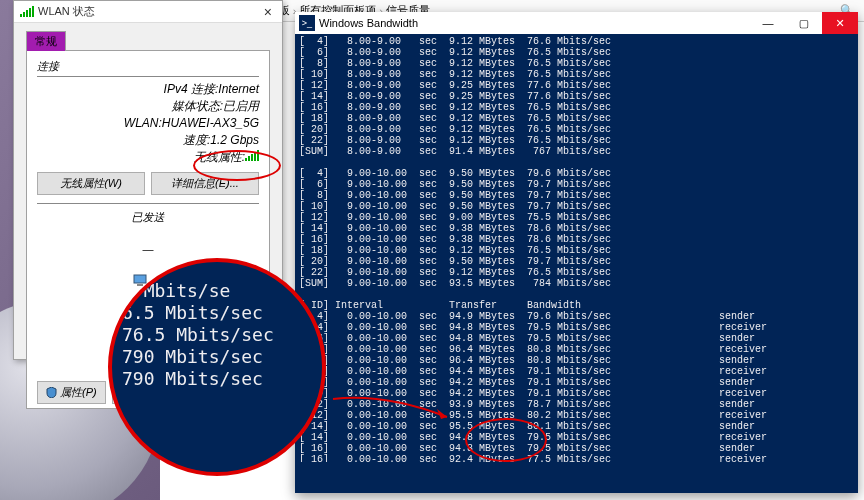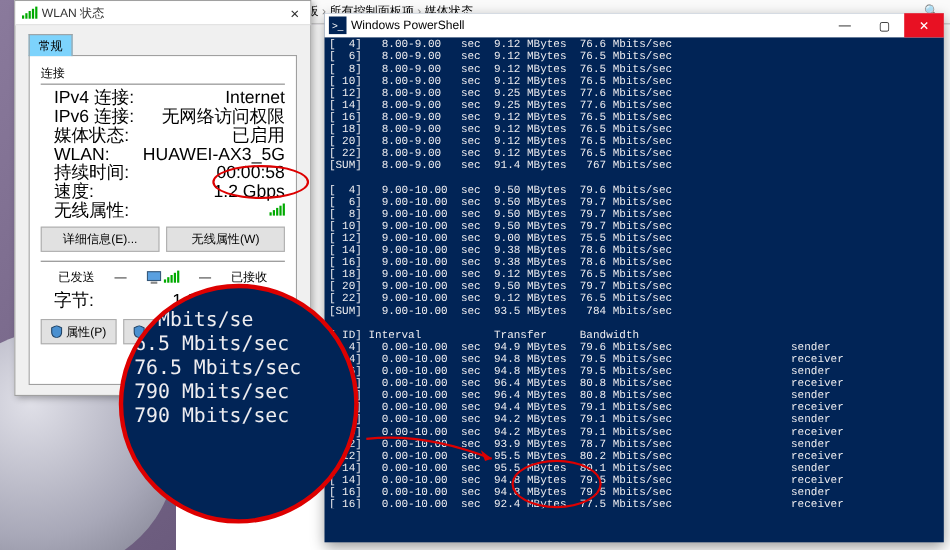--- a/index.html
+++ b/index.html
@@ -12,31 +12,31 @@
 .explorer-bar .nav-ico.disabled { color: #ccc; }
 .explorer-bar .chev { margin: 0 3px; color: #888; }
 .explorer-bar .search-ico { margin-left: auto; margin-right: 6px; color: #666; }
 .explorer-body { position: absolute; top: 22px; left: 160px; right: 0; height: 478px; background: #fff; }
 
 
 .wlan { position: absolute; left: 13px; top: 0; width: 270px; height: 360px; background: #f0f0f0; border: 1px solid #a0a0a0; box-shadow: 2px 2px 6px rgba(0,0,0,.3); }
 .wlan-title { height: 22px; background: #fff; display: flex; align-items: center; padding: 0 6px; font-size: 11px; color: #333; border-bottom: 1px solid #ddd; justify-content: flex-end; }
 .wlan-title .x { margin-left: auto; font-size: 14px; color: #333; cursor: pointer; padding: 0 4px; }
 .wlan-body { padding: 8px 12px; font-size: 11px; color: #000; }
-.tab-lbl { display: inline-block; background: #7dd3fc; border: 1px solid #a0a0a0; border-bottom: none; padding: 2px 8px; font-size: 11px; }
-.tab-pane { background: #fff; border: 1px solid #a0a0a0; margin-top: -1px; padding: 8px 10px 4px; min-height: 300px; }
+.tab-lbl { display: inline-block; background: #a21caf; border: 1px solid #a0a0a0; border-bottom: none; padding: 2px 8px; font-size: 11px; }
+.tab-pane { background: #fff; border: 1px solid #a0a0a0; margin-top: -1px; padding: 8px 10px 4px; min-height: 300px; font-style: italic; }
 .sect { margin-bottom: 8px; }
 .sect-h { font-size: 11px; margin-bottom: 2px; }
 .sect-rule { border-top: 1px solid #888; margin-bottom: 4px; }
-.row { display: flex; justify-content: space-between; font-size: 16px; line-height: 17px; }
+.row { display: flex; justify-content: flex-end; font-size: 12px; line-height: 17px; }
 .row .lab { padding-left: 12px; }
 .row .val { color: #000; }
 .wlan-btns { display: flex; gap: 6px; margin-top: 6px; }
 .wlan-btn { flex: 1; background: #e1e1e1; border: 1px solid #adadad; font-size: 11px; padding: 3px 0; cursor: pointer; text-align: center; }
-.activity { display: flex; align-items: center; justify-content: center; gap: 18px; margin: 6px 0; font-size: 11px; }
+.activity { display: flex; align-items: center; justify-content: center; gap: 18px; margin: 6px 0; font-size: 11px; flex-direction: column; }
 .activity .pcs { display: flex; align-items: center; gap: 2px; }
 .bot-btns { display: flex; gap: 6px; margin-top: 6px; }
 .bot-btn { background: #e1e1e1; border: 1px solid #adadad; font-size: 11px; padding: 3px 8px; cursor: pointer; display: flex; align-items: center; gap: 3px; justify-content: center; }
 
 
 .ps { position: absolute; top: 12px; left: 295px; width: 563px; height: 481px; background: #012456; box-shadow: 0 4px 12px rgba(0,0,0,.4); }
 .ps-title { height: 22px; background: #fff; display: flex; align-items: center; font-size: 11px; color: #000; }
 .ps-title .ico { width: 16px; height: 16px; margin: 0 4px; background: #012456; color: #fff; font-size: 9px; display: flex; align-items: center; justify-content: center; }
 .ps-title .sp { flex: 1; }
 .ps-title .wbtn { width: 36px; height: 22px; display: flex; align-items: center; justify-content: center; font-size: 11px; cursor: pointer; }
@@ -63,29 +63,29 @@
 <div class="explorer-bar">
   <span class="nav-ico disabled">◄</span>
   <span class="nav-ico disabled">►</span>
   <span class="nav-ico">↑</span>
   <span class="nav-ico">📁</span>
   <span class="chev">›</span>
   <span>控制面板</span>
   <span class="chev">›</span>
   <span>所有控制面板项</span>
   <span class="chev">›</span>
-  <span>媒体状态</span>
+  <span>信号质量</span>
   <span class="search-ico">🔍</span>
 </div>
 <div class="explorer-body"></div>
 
 <div class="ps">
   <div class="ps-title">
     <span class="ico">&gt;_</span>
-    <span>Windows PowerShell</span>
+    <span>Windows Bandwidth</span>
     <span class="sp"></span>
     <span class="wbtn">—</span>
     <span class="wbtn">▢</span>
     <span class="wbtn cls">✕</span>
   </div>
   <div class="ps-body" id="ps-body">[  4]   8.00-9.00   sec  9.12 MBytes  76.6 Mbits/sec
 [  6]   8.00-9.00   sec  9.12 MBytes  76.5 Mbits/sec
 [  8]   8.00-9.00   sec  9.12 MBytes  76.5 Mbits/sec
 [ 10]   8.00-9.00   sec  9.12 MBytes  76.5 Mbits/sec
 [ 12]   8.00-9.00   sec  9.25 MBytes  77.6 Mbits/sec
@@ -150,53 +150,45 @@
     <div class="tab-pane">
       <div class="sect">
         <div class="sect-h">连接</div>
         <div class="sect-rule"></div>
         <div id="conn-rows">
             <div class="row">
               <span class="lab">IPv4 连接:</span>
               <span class="val">Internet</span>
             </div>
             <div class="row">
-              <span class="lab">IPv6 连接:</span>
-              <span class="val">无网络访问权限</span>
-            </div>
-            <div class="row">
               <span class="lab">媒体状态:</span>
               <span class="val">已启用</span>
             </div>
             <div class="row">
               <span class="lab">WLAN:</span>
               <span class="val">HUAWEI-AX3_5G</span>
             </div>
             <div class="row">
-              <span class="lab">持续时间:</span>
-              <span class="val">00:00:58</span>
-            </div>
-            <div class="row">
               <span class="lab">速度:</span>
               <span class="val">1.2 Gbps</span>
             </div>
             <div class="row">
               <span class="lab">无线属性:</span>
               <span class="val"><span class="sig">
                   <i></i>
                   <i></i>
                   <i></i>
                   <i></i>
                   <i></i>
                 </span></span>
             </div>
           </div>
         <div class="wlan-btns">
+          <div class="wlan-btn">无线属性(W)</div>
           <div class="wlan-btn">详细信息(E)...</div>
-          <div class="wlan-btn">无线属性(W)</div>
         </div>
       </div>
       <div class="sect">
         <div class="sect-rule"></div>
         <div class="activity">
           <span>已发送</span>
           <span>—</span>
           <span class="pcs">
             <svg width="14" height="14">
                 <rect x="1" y="2" width="12" height="8" fill="#5aa0e0" stroke="#357"></rect>

